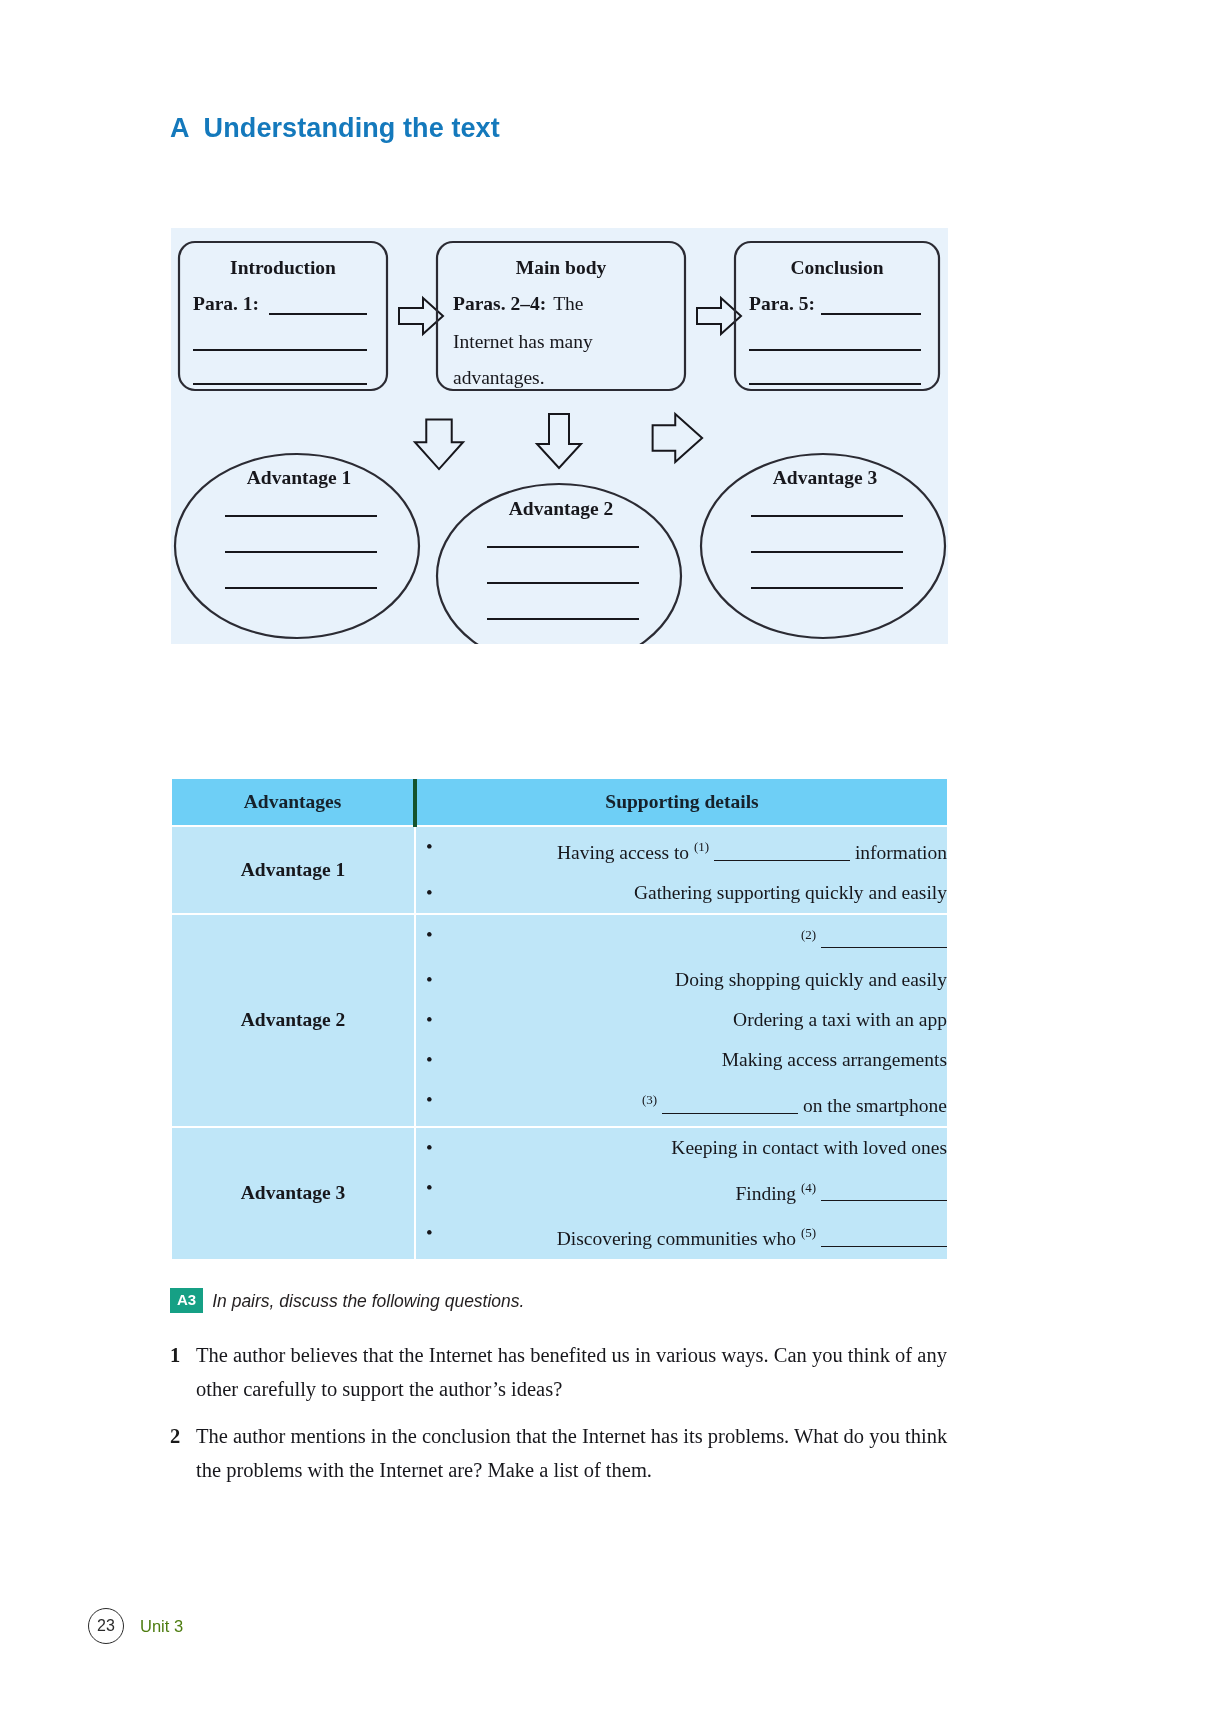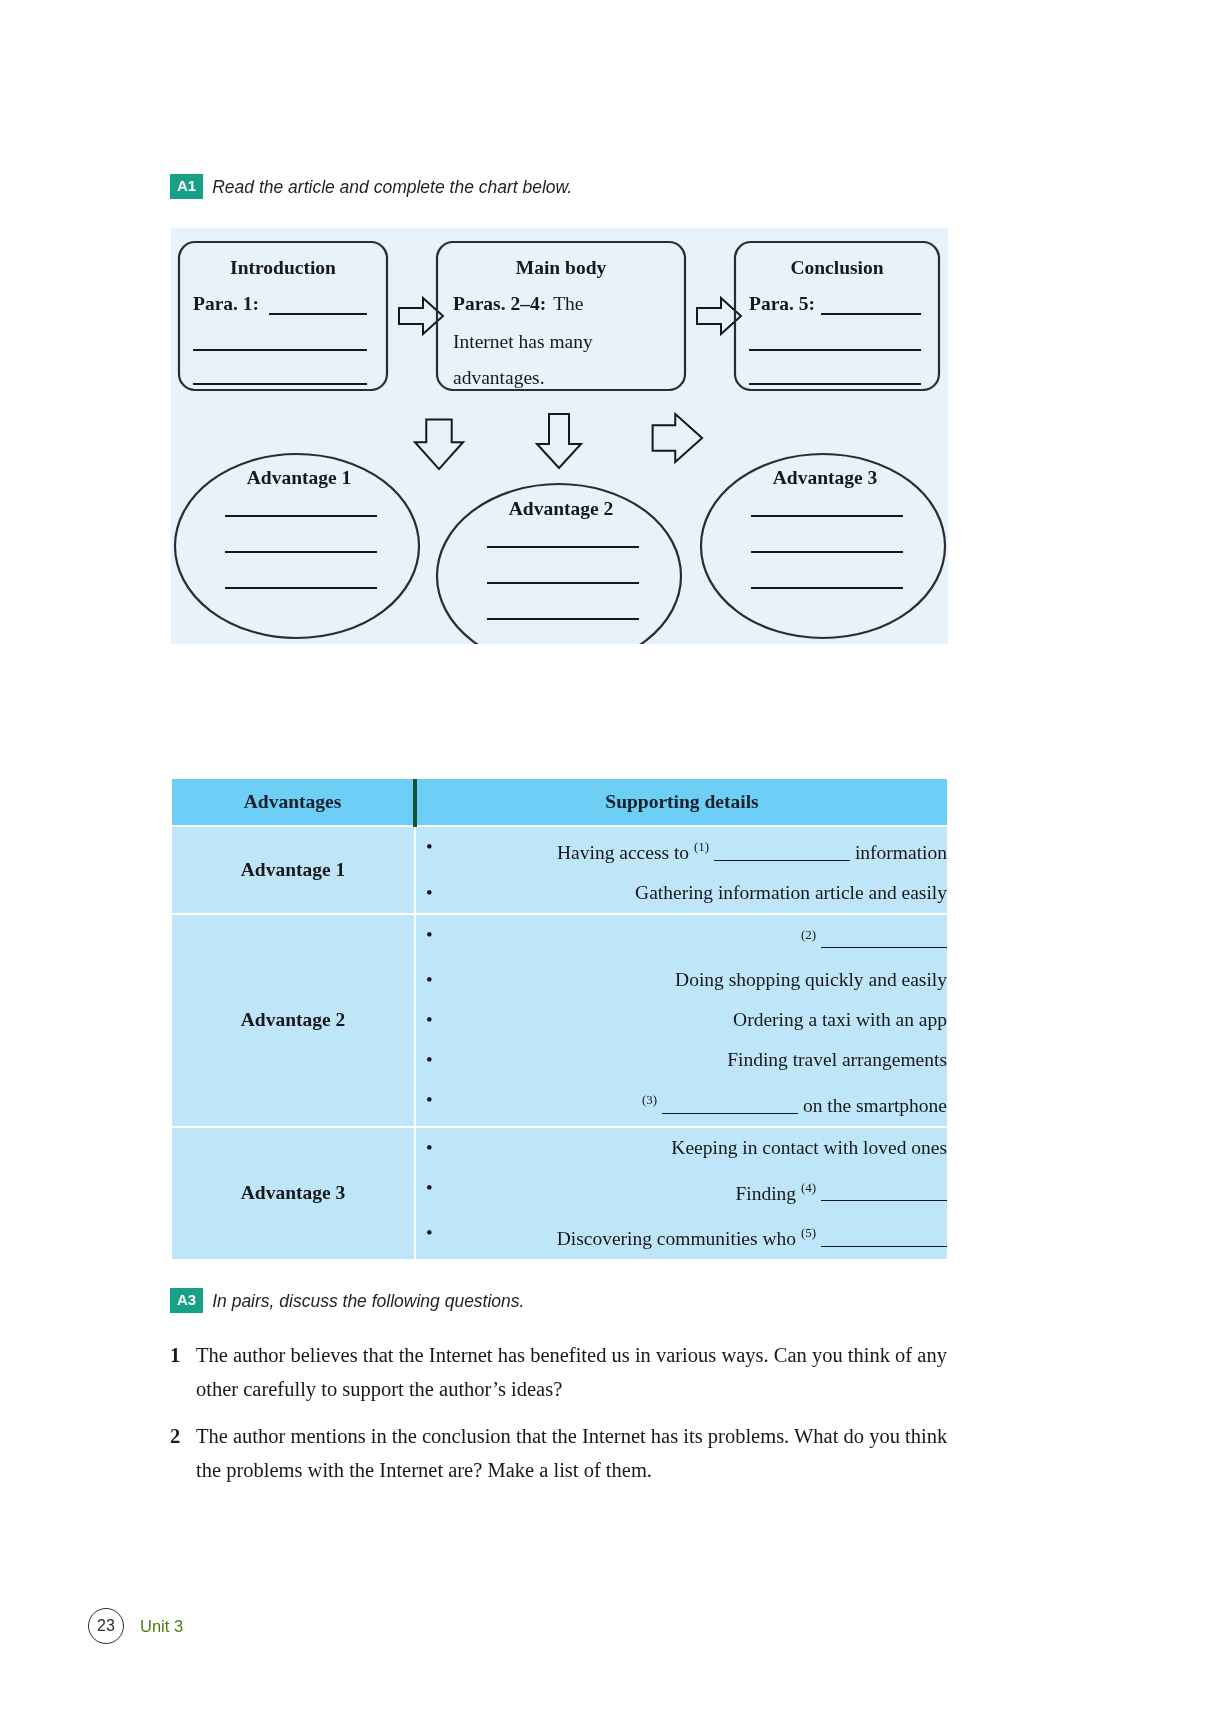--- a/index.html
+++ b/index.html
@@ -195,24 +195,24 @@
     font-family: "Liberation Sans", sans-serif;
     font-size: 16.5px;
     color: #4d7c0f;
   }
 </style>
 </head>
 <body>
 
 <div class="page">
 
-
-  <div class="task-line" id="a1-line">
-    <span class="chip">A1</span><span>Read the article and complete the chart below.</span>
-  </div>
+  <div class="section-head">
+    <span class="letter">A</span><span>Understanding the text</span>
+  </div>
+
 
   <div class="diagram">
     <svg width="777" height="416" viewBox="0 0 777 416" xmlns="http://www.w3.org/2000/svg">
 
       <g>
         <rect x="8" y="14" width="208" height="148" rx="16" ry="16" fill="none" stroke="#2b2b33" stroke-width="2.2"></rect>
         <text class="dtext dtitle" x="112" y="46" text-anchor="middle">Introduction</text>
         <text class="dtext dbold" x="22" y="82">Para. 1:</text>
         <line x1="98" y1="86" x2="196" y2="86" stroke="#17171c" stroke-width="1.9"></line>
         <line x1="22" y1="122" x2="196" y2="122" stroke="#17171c" stroke-width="1.9"></line>
@@ -298,33 +298,33 @@
     </thead>
     <tbody>
       <tr>
         <td class="cell-adv">Advantage 1</td>
         <td class="cell-det">
           <ul class="det-list">
             <li><span>Having access to</span>
               <sup class="num">(1)</sup>
               <span class="blank b-xl"></span>
               <span>information</span></li>
-            <li><span>Gathering information article and easily</span></li>
+            <li><span>Gathering supporting quickly and easily</span></li>
           </ul>
         </td>
       </tr>
       <tr>
         <td class="cell-adv">Advantage 2</td>
         <td class="cell-det">
           <ul class="det-list">
             <li><sup class="num">(2)</sup>
               <span class="blank b-lg"></span></li>
             <li><span>Doing shopping quickly and easily</span></li>
             <li><span>Ordering a taxi with an app</span></li>
-            <li><span>Finding travel arrangements</span></li>
+            <li><span>Making access arrangements</span></li>
             <li><sup class="num">(3)</sup>
               <span class="blank b-xl"></span>
               <span>on the smartphone</span></li>
           </ul>
         </td>
       </tr>
       <tr>
         <td class="cell-adv">Advantage 3</td>
         <td class="cell-det">
           <ul class="det-list">

